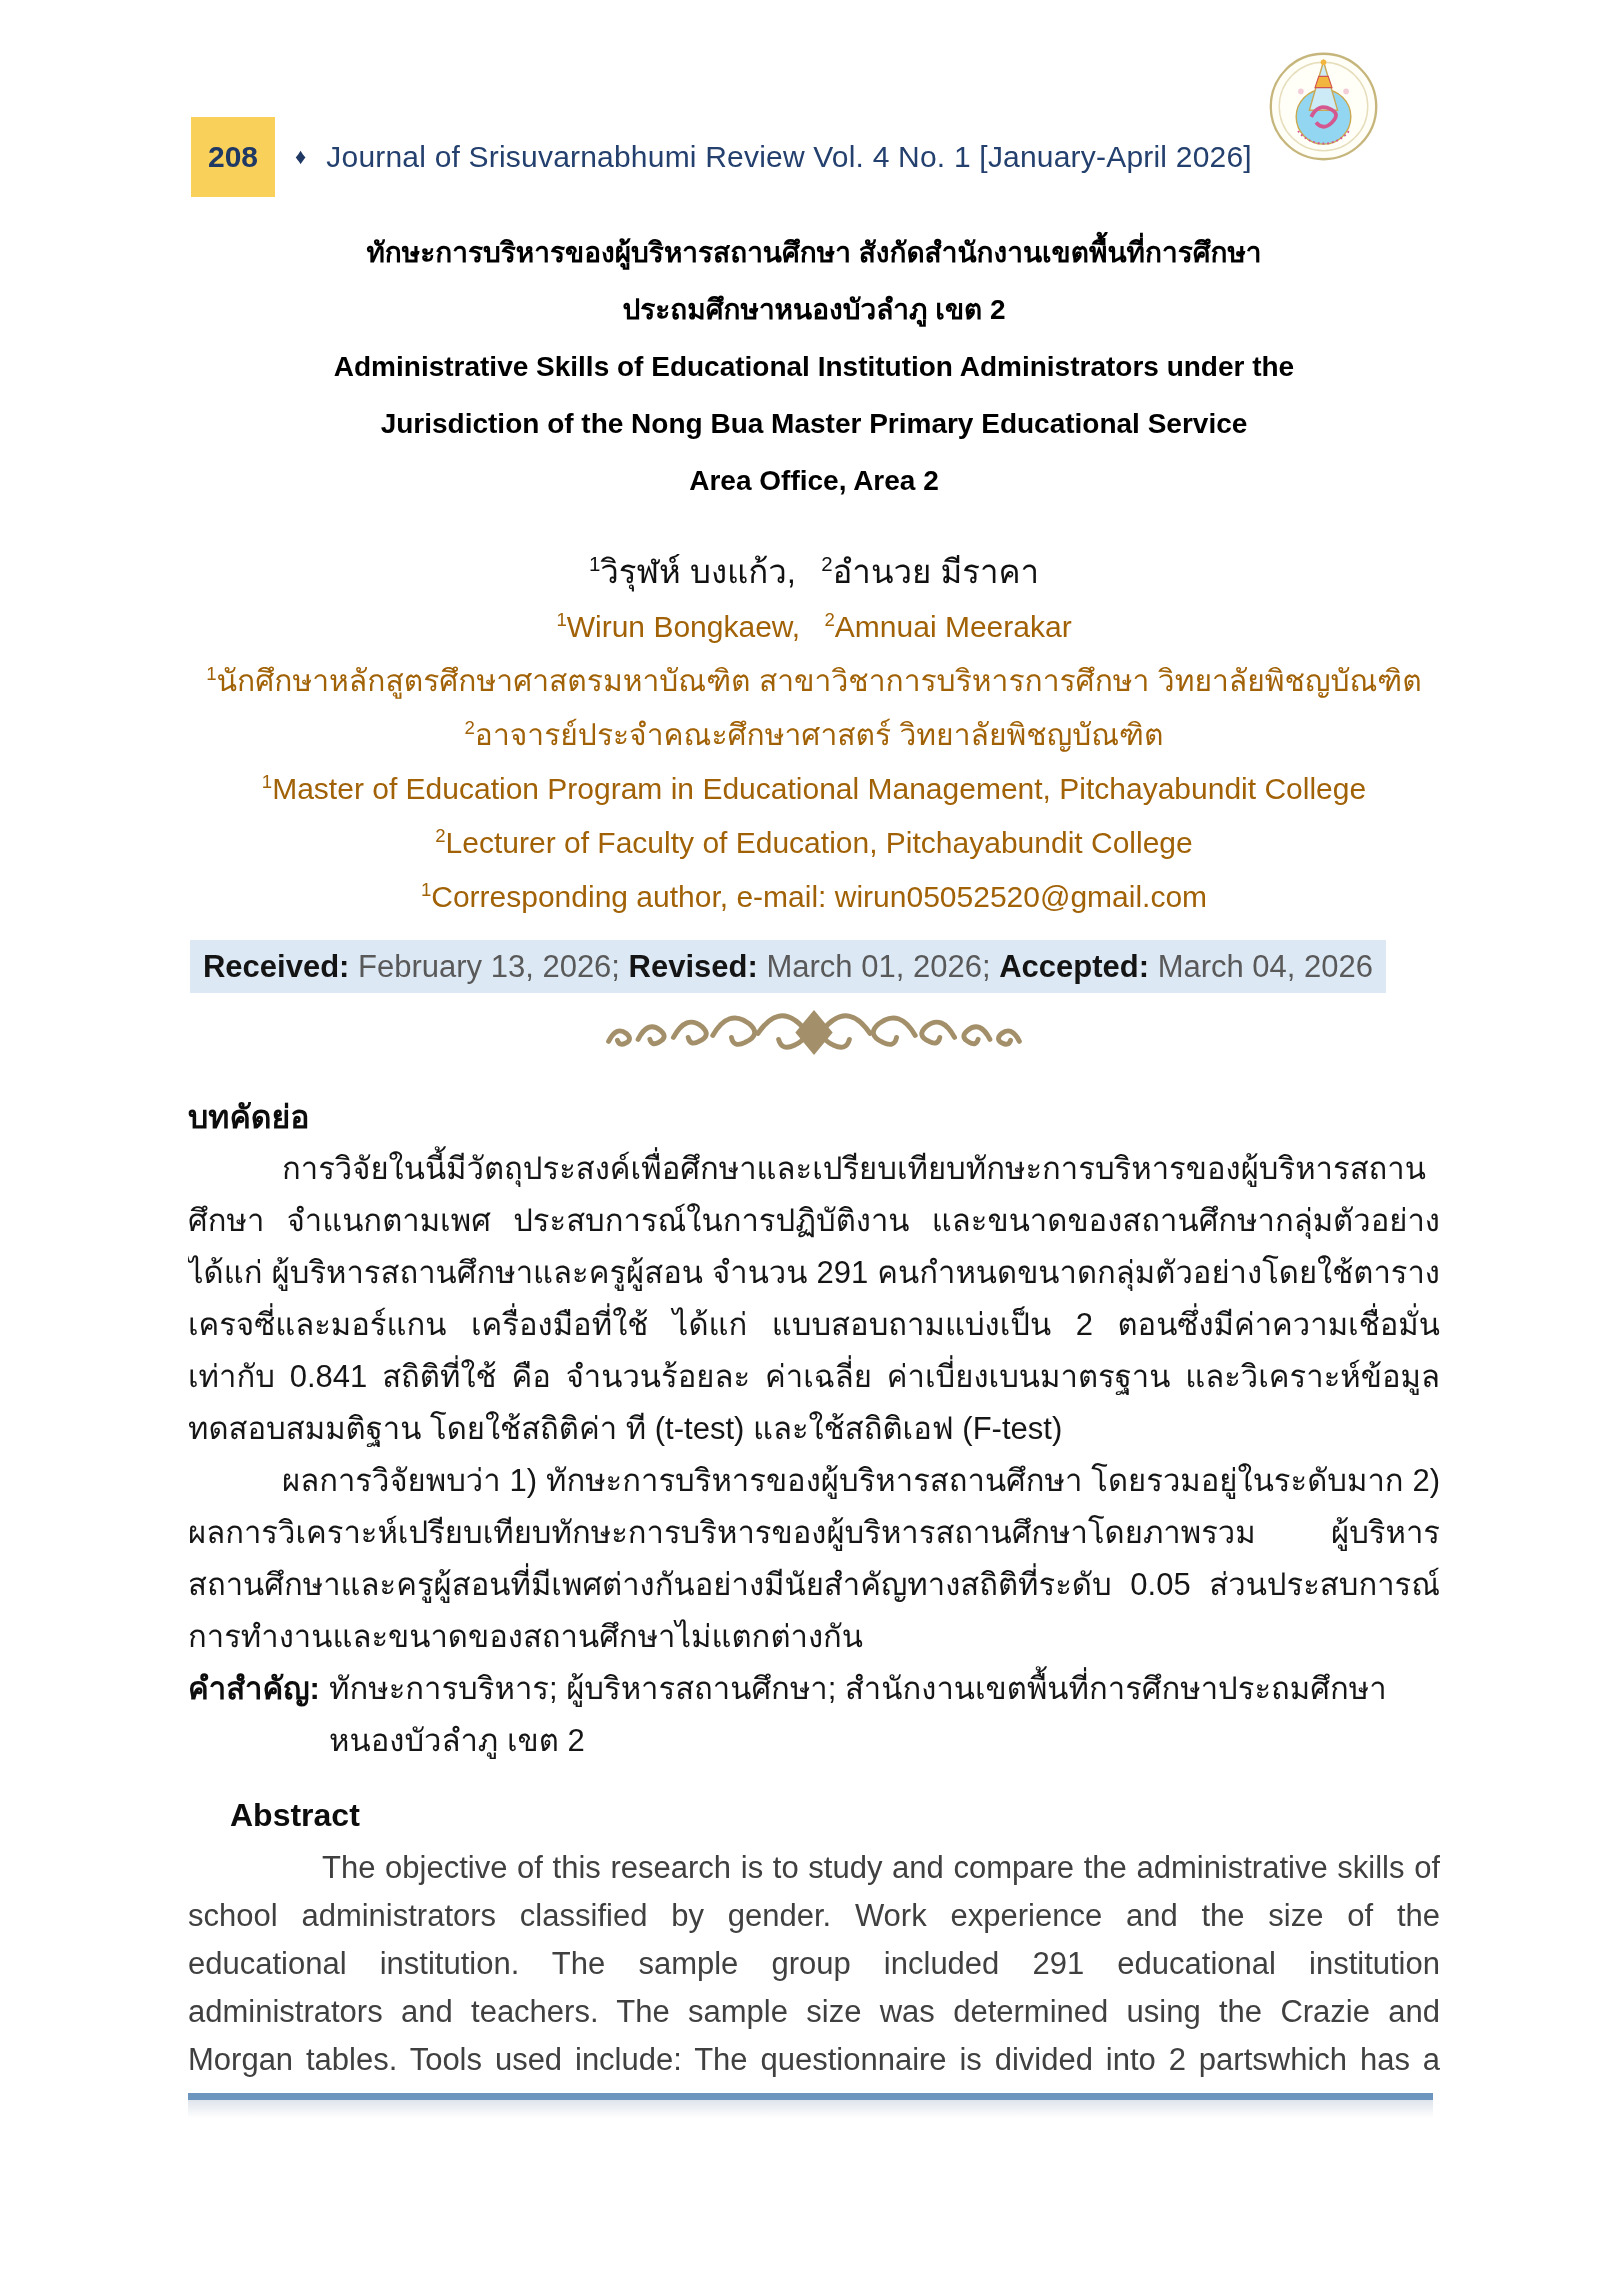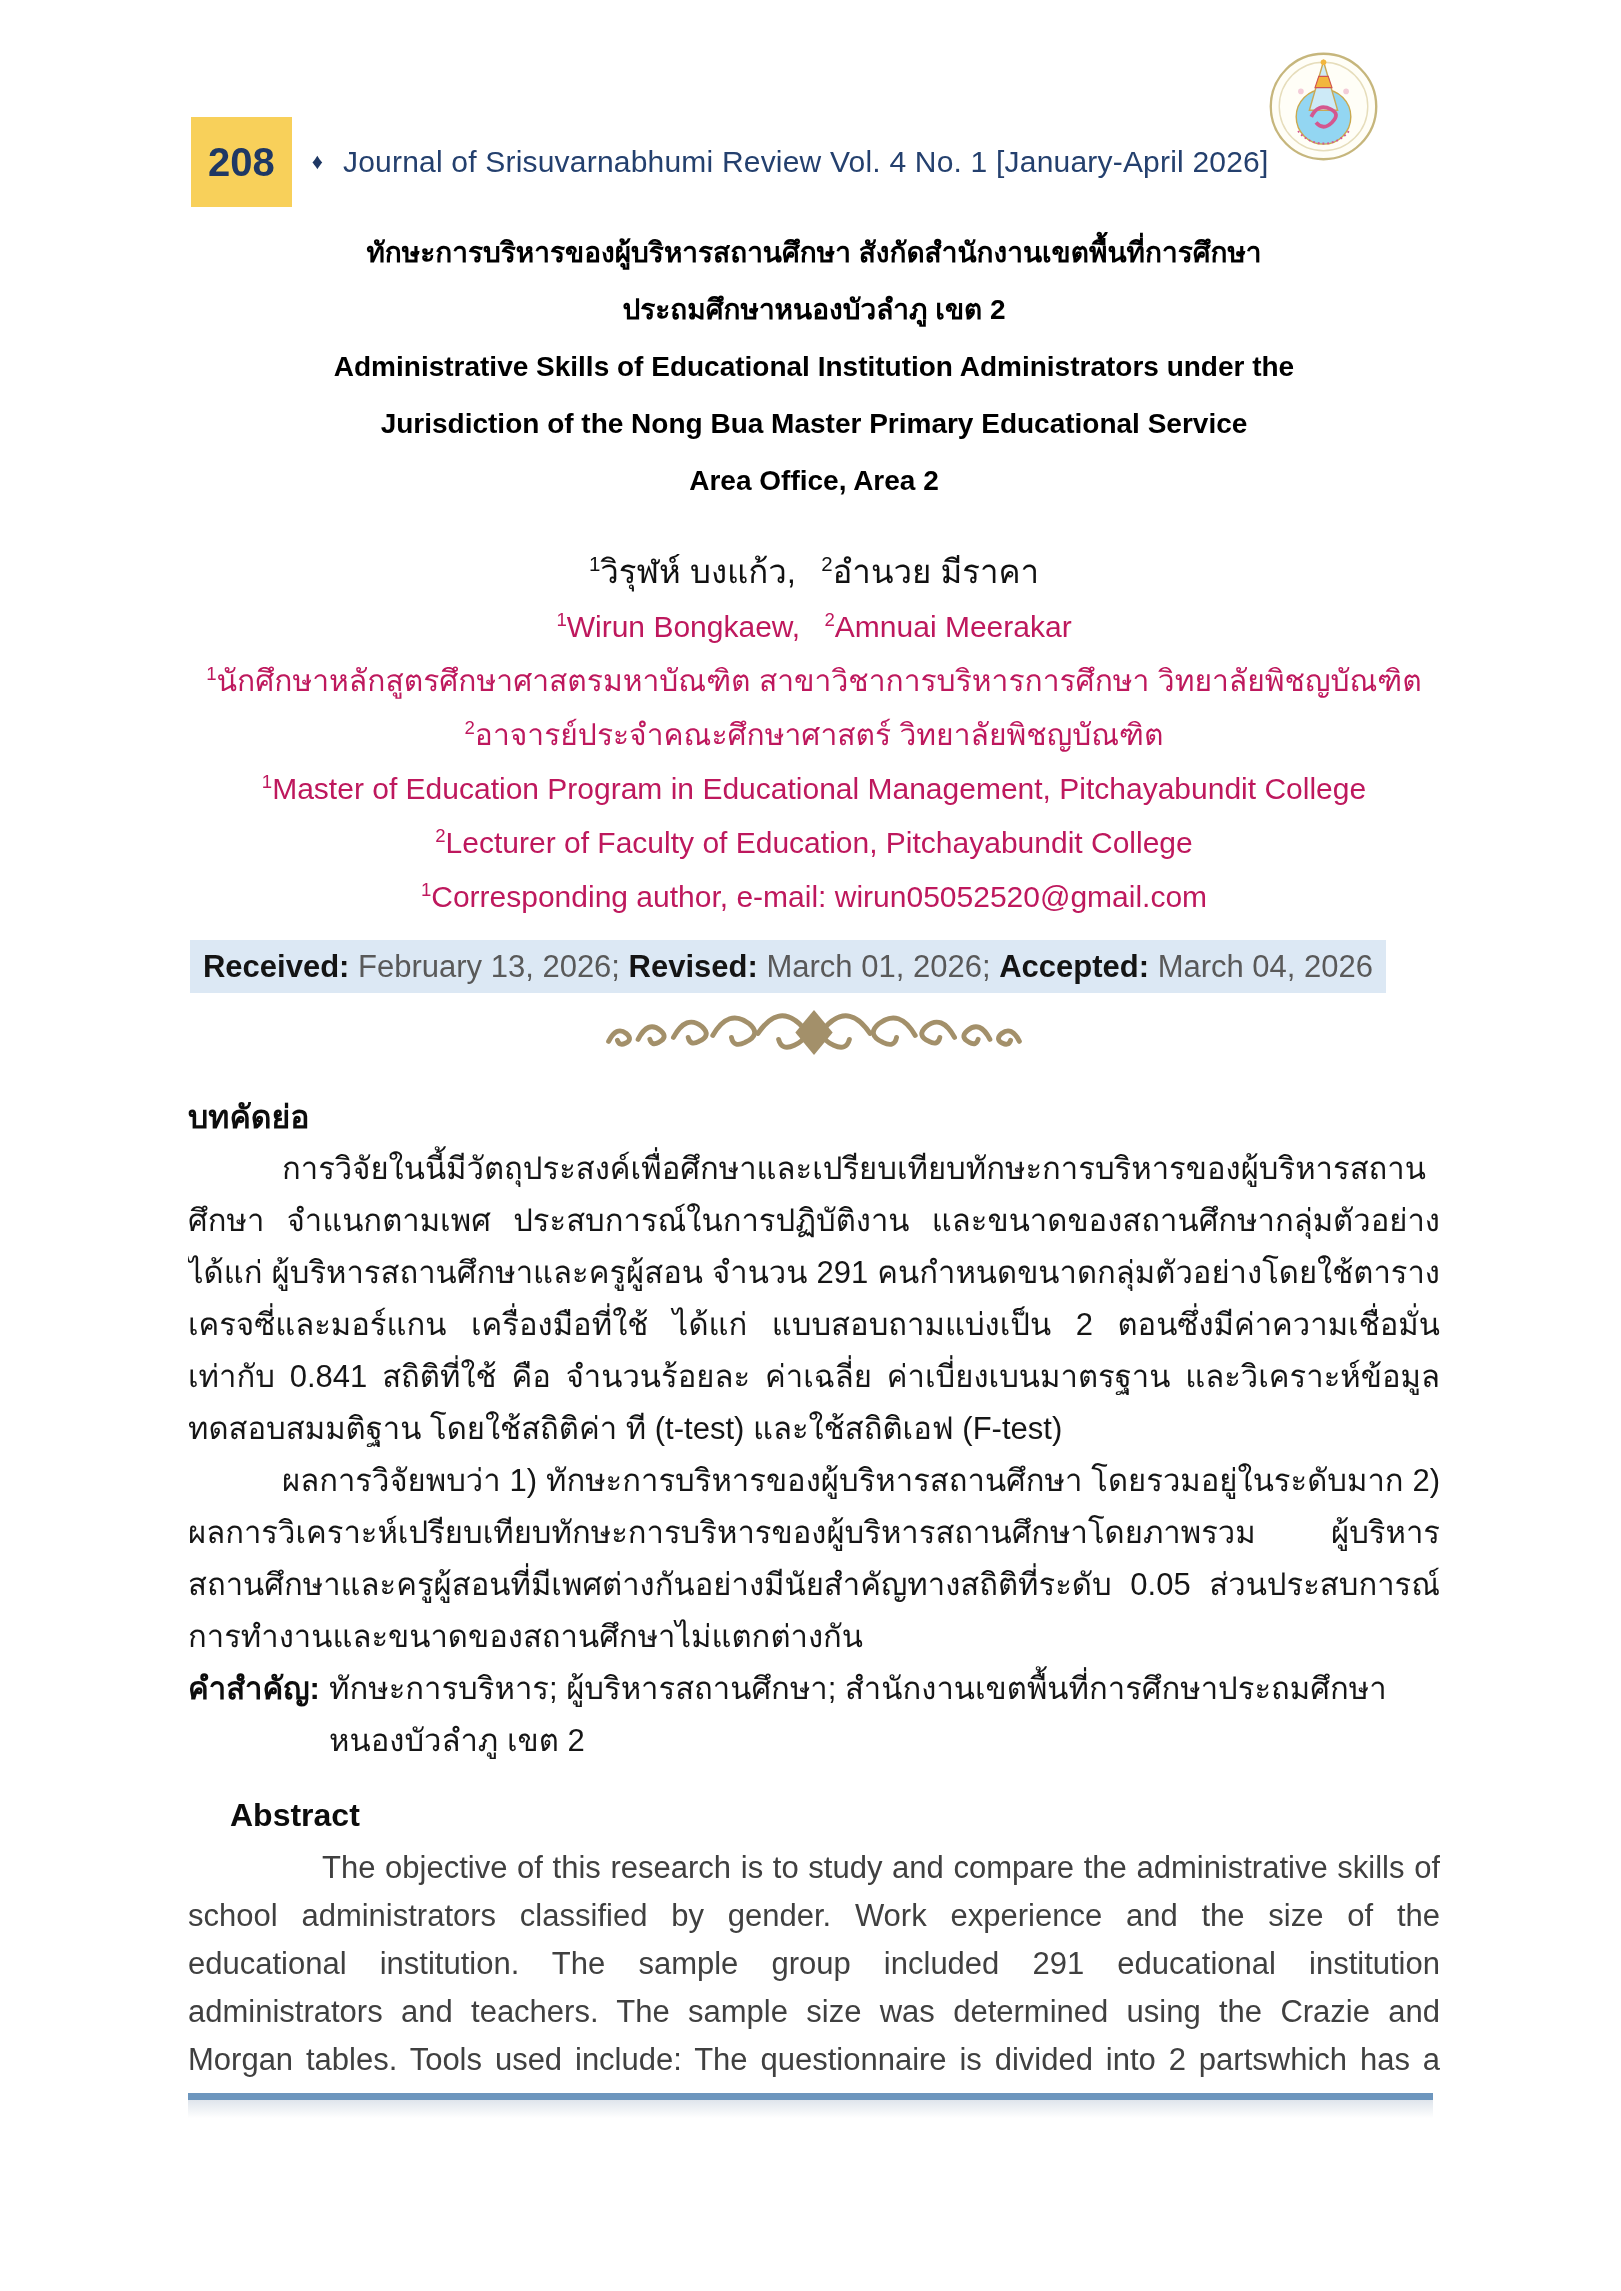--- a/index.html
+++ b/index.html
@@ -6,39 +6,39 @@
   .page{
     position:relative;width:1622px;height:2292px;background:#ffffff;overflow:hidden;
     font-family:"Liberation Sans","DejaVu Sans",sans-serif;color:#1c1c1c;
   }
   
   .header-row{
     position:absolute;top:117px;left:191px;right:178px;
     display:flex;align-items:center;gap:20px;color:#1f3864;
   }
   .page-num-box{
-    background:#f8d05a;color:#1f3864;font-size:40px;font-weight:bold;
+    background:#f8d05a;color:#1f3864;font-size:30px;font-weight:bold;
     padding:25px 17px;line-height:1;display:inline-block;
   }
   .header-diamond{font-size:22px;color:#1f3864;line-height:1;}
   .header-title{font-size:30px;color:#24406e;letter-spacing:0.2px;}
   .logo{position:absolute;top:50px;left:1267px;width:113px;height:113px;}
   
   .title-block{
     position:absolute;top:224px;left:188px;width:1252px;
     text-align:center;font-weight:bold;color:#000;
   }
   .title-block .t-line{font-size:28px;line-height:57px;}
   
   .authors-block{
     position:absolute;top:543px;left:188px;width:1252px;
     text-align:center;color:#2b2b2b;
   }
   .authors-thai{font-size:33px;font-weight:normal;line-height:57px;color:#111;}
-  .authors-en,.affil-line{font-size:30px;line-height:54px;color:#be185d;}
+  .authors-en,.affil-line{font-size:30px;line-height:54px;color:#a16207;}
   sup{font-size:62%;vertical-align:super;line-height:0;}
   .author{margin:0 8px;}
   
   .dates-bar{
     position:absolute;top:940px;left:190px;width:1196px;height:53px;
     background:#dce8f4;display:flex;align-items:center;justify-content:center;
     font-size:31px;white-space:pre;
   }
   .dates-bar .lbl{font-weight:bold;color:#141414;}
   .dates-bar .val{color:#595959;}

